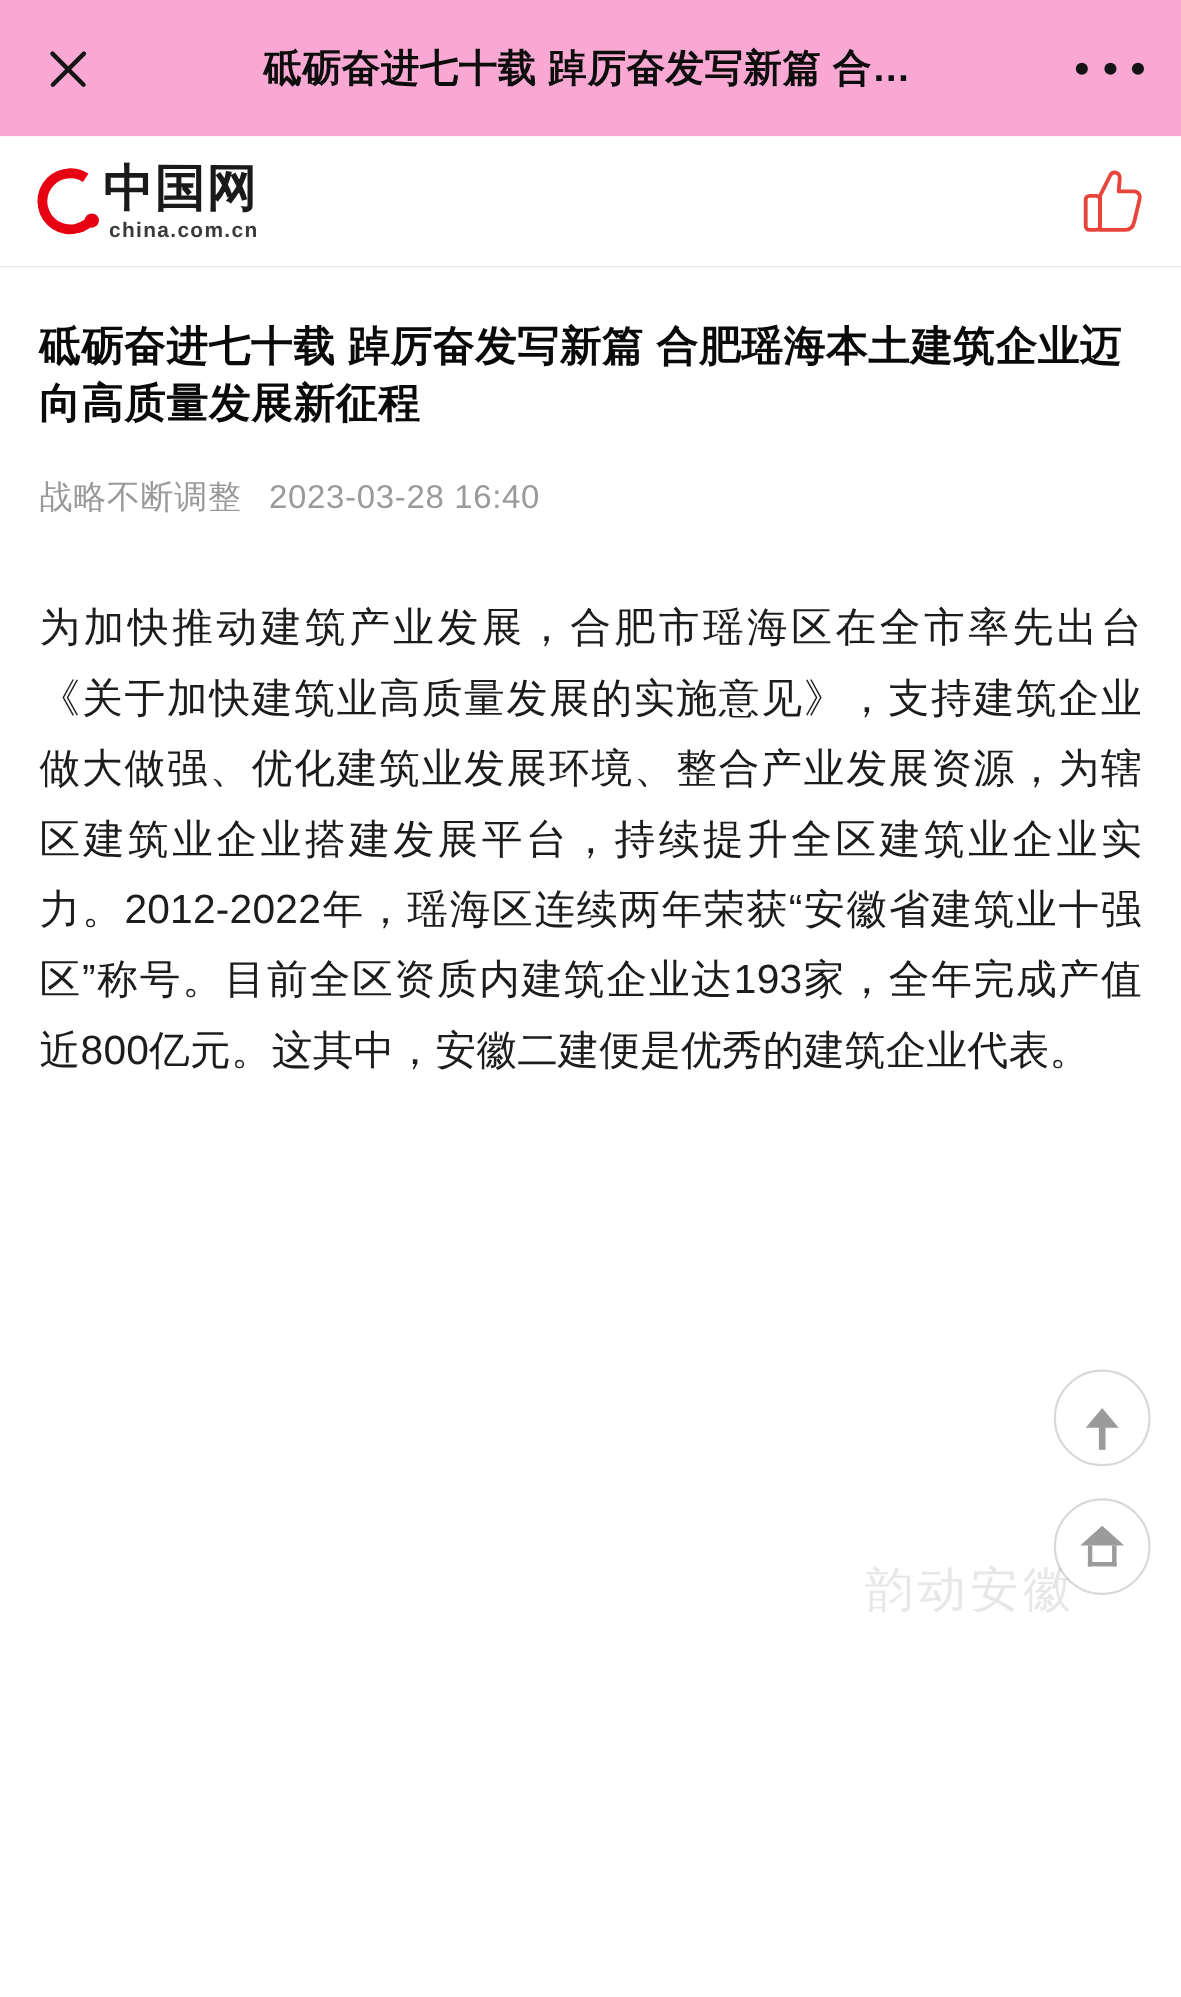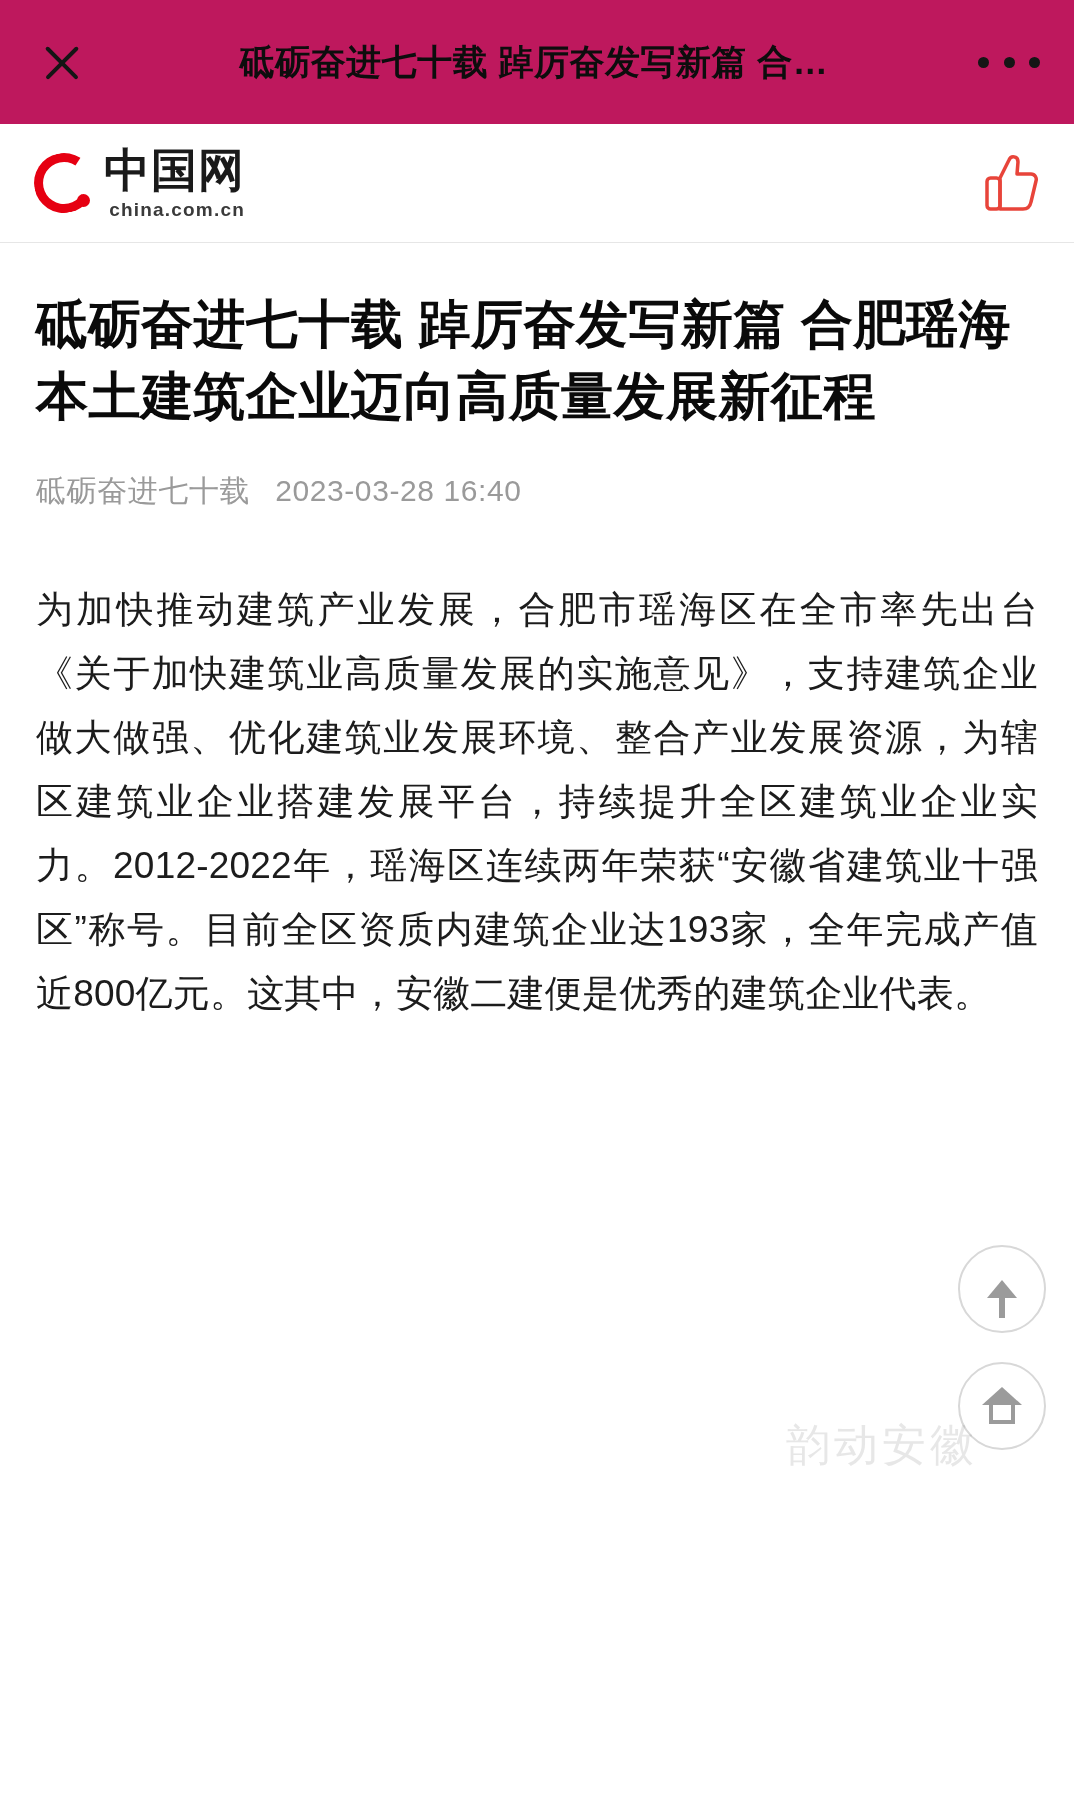--- a/index.html
+++ b/index.html
@@ -11,21 +11,21 @@
     width: 1074px;
     height: 1815px;
     font-family: "Liberation Sans", "DejaVu Sans", sans-serif;
     position: relative;
     overflow: hidden;
   }
 
   
   .topbar {
     height: 124px;
-    background: #be185d;
+    background: #f9a8d4;
     display: flex;
     align-items: center;
     padding: 0 34px;
     box-sizing: border-box;
   }
   .close-btn {
     width: 56px;
     height: 56px;
     flex: 0 0 auto;
     position: relative;
@@ -83,21 +83,21 @@
     border-bottom: 1px solid #e6e6e6;
     display: flex;
     align-items: center;
     justify-content: space-between;
     padding: 0 34px;
     box-sizing: border-box;
   }
   .logo {
     display: flex;
     align-items: center;
-    gap: 10px;
+    gap: 0;
   }
   .logo-mark {
     width: 60px;
     height: 60px;
     position: relative;
     flex: 0 0 auto;
   }
   .logo-mark .ring {
     position: absolute;
     inset: 0;
@@ -142,21 +142,21 @@
     flex: 0 0 auto;
     cursor: pointer;
   }
 
   
   .article {
     padding: 46px 36px 0 36px;
     box-sizing: border-box;
   }
   .article-title {
-    font-size: 52px;
+    font-size: 38px;
     line-height: 1.38;
     font-weight: 700;
     color: #0a0a0a;
     letter-spacing: 0.5px;
     margin: 0;
   }
   .article-meta {
     margin-top: 38px;
     font-size: 30px;
     color: #9a9a9a;
@@ -274,21 +274,21 @@
       <path d="M16 26 L25 8 C27 3 34 4 34 10 L33 22 L47 22 C51 22 53 26 52 29 L47 50 C46 55 43 57 39 57 L16 57 Z" fill="none" stroke="#e8443a" stroke-width="3.5" stroke-linejoin="round"></path>
       <rect x="3" y="26" width="13" height="31" rx="3.5" fill="none" stroke="#e8443a" stroke-width="3.5"></rect>
     </svg>
   </div>
 </div>
 
 <div class="article">
   <h1 class="article-title">砥砺奋进七十载 踔厉奋发写新篇 合肥瑶海本土建筑企业迈向高质量发展新征程</h1>
 
   <div class="article-meta">
-    <span class="source">砥砺奋进七十载</span>
+    <span class="source">战略不断调整</span>
     <span>2023-03-28 16:40</span>
   </div>
 
   <div class="article-body">
     <p>为加快推动建筑产业发展，合肥市瑶海区在全市率先出台《关于加快建筑业高质量发展的实施意见》，支持建筑企业做大做强、优化建筑业发展环境、整合产业发展资源，为辖区建筑业企业搭建发展平台，持续提升全区建筑业企业实力。2012-2022年，瑶海区连续两年荣获“安徽省建筑业十强区”称号。目前全区资质内建筑企业达193家，全年完成产值近800亿元。这其中，安徽二建便是优秀的建筑企业代表。</p>
   </div>
 </div>
 
 <div class="fab fab-top">
   <div class="arrow-up"></div>

